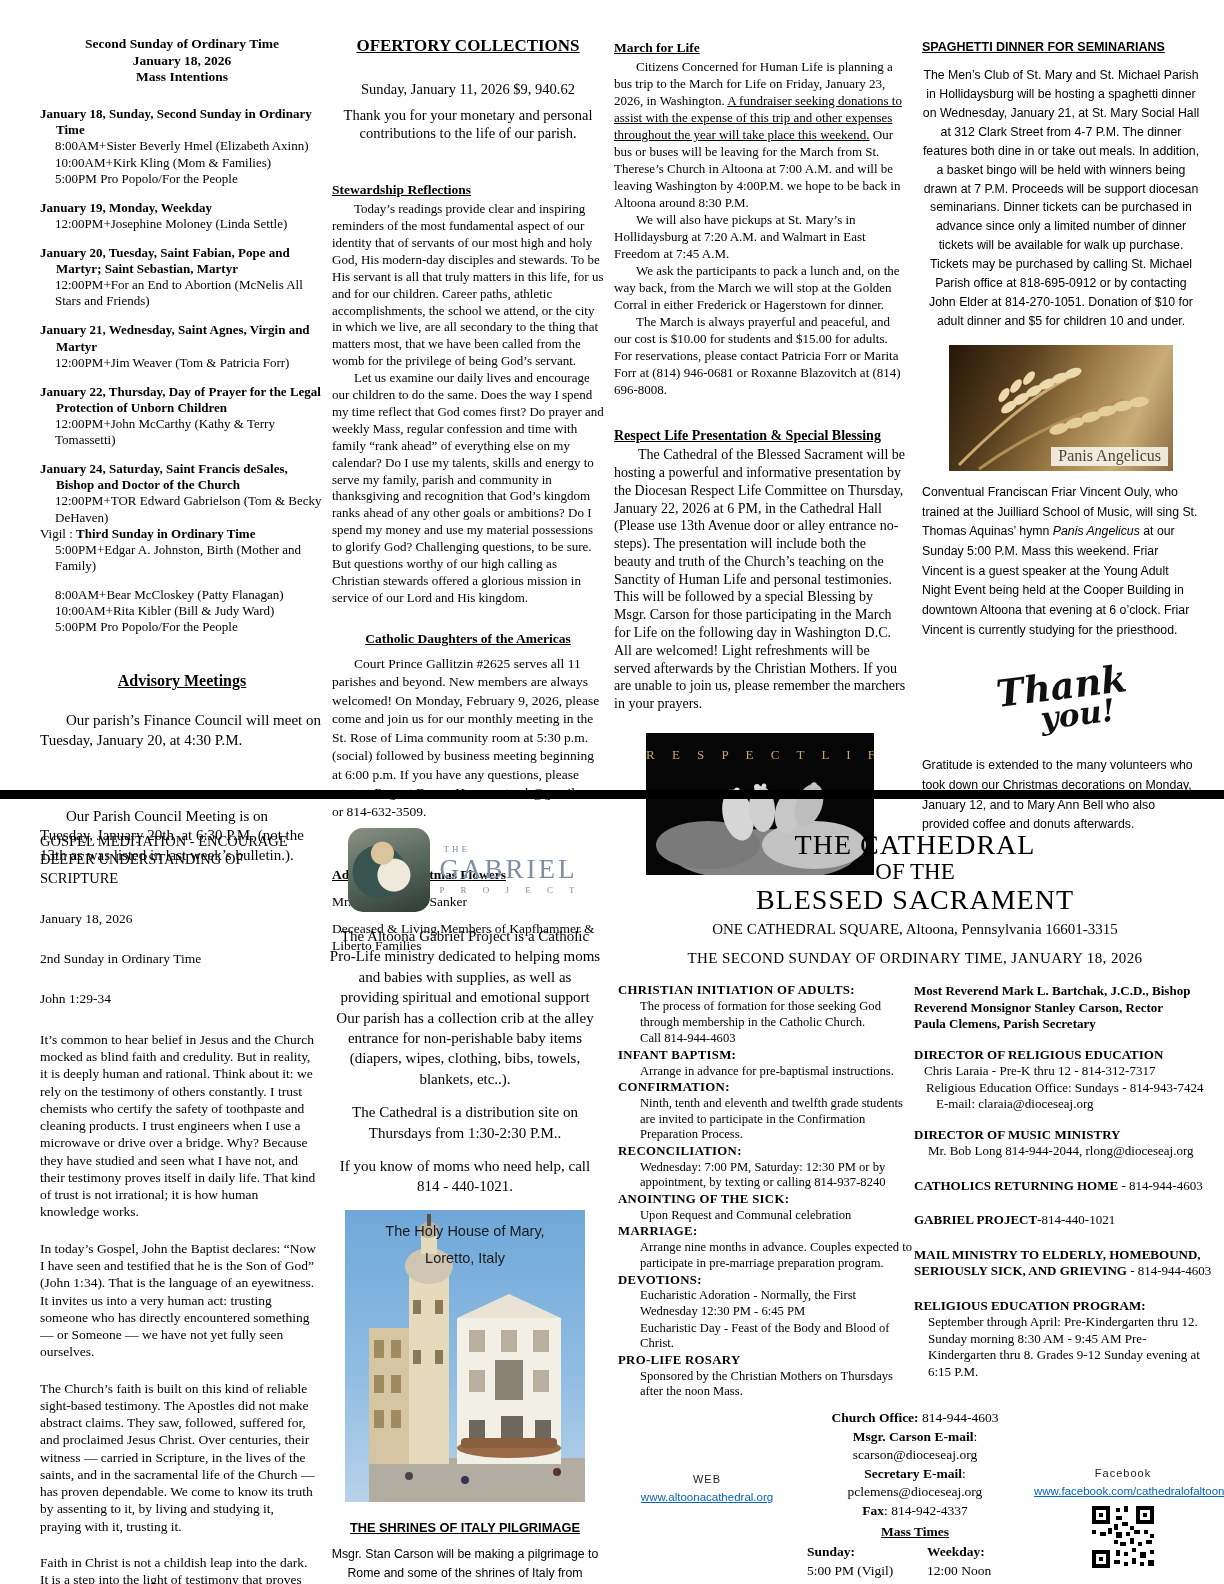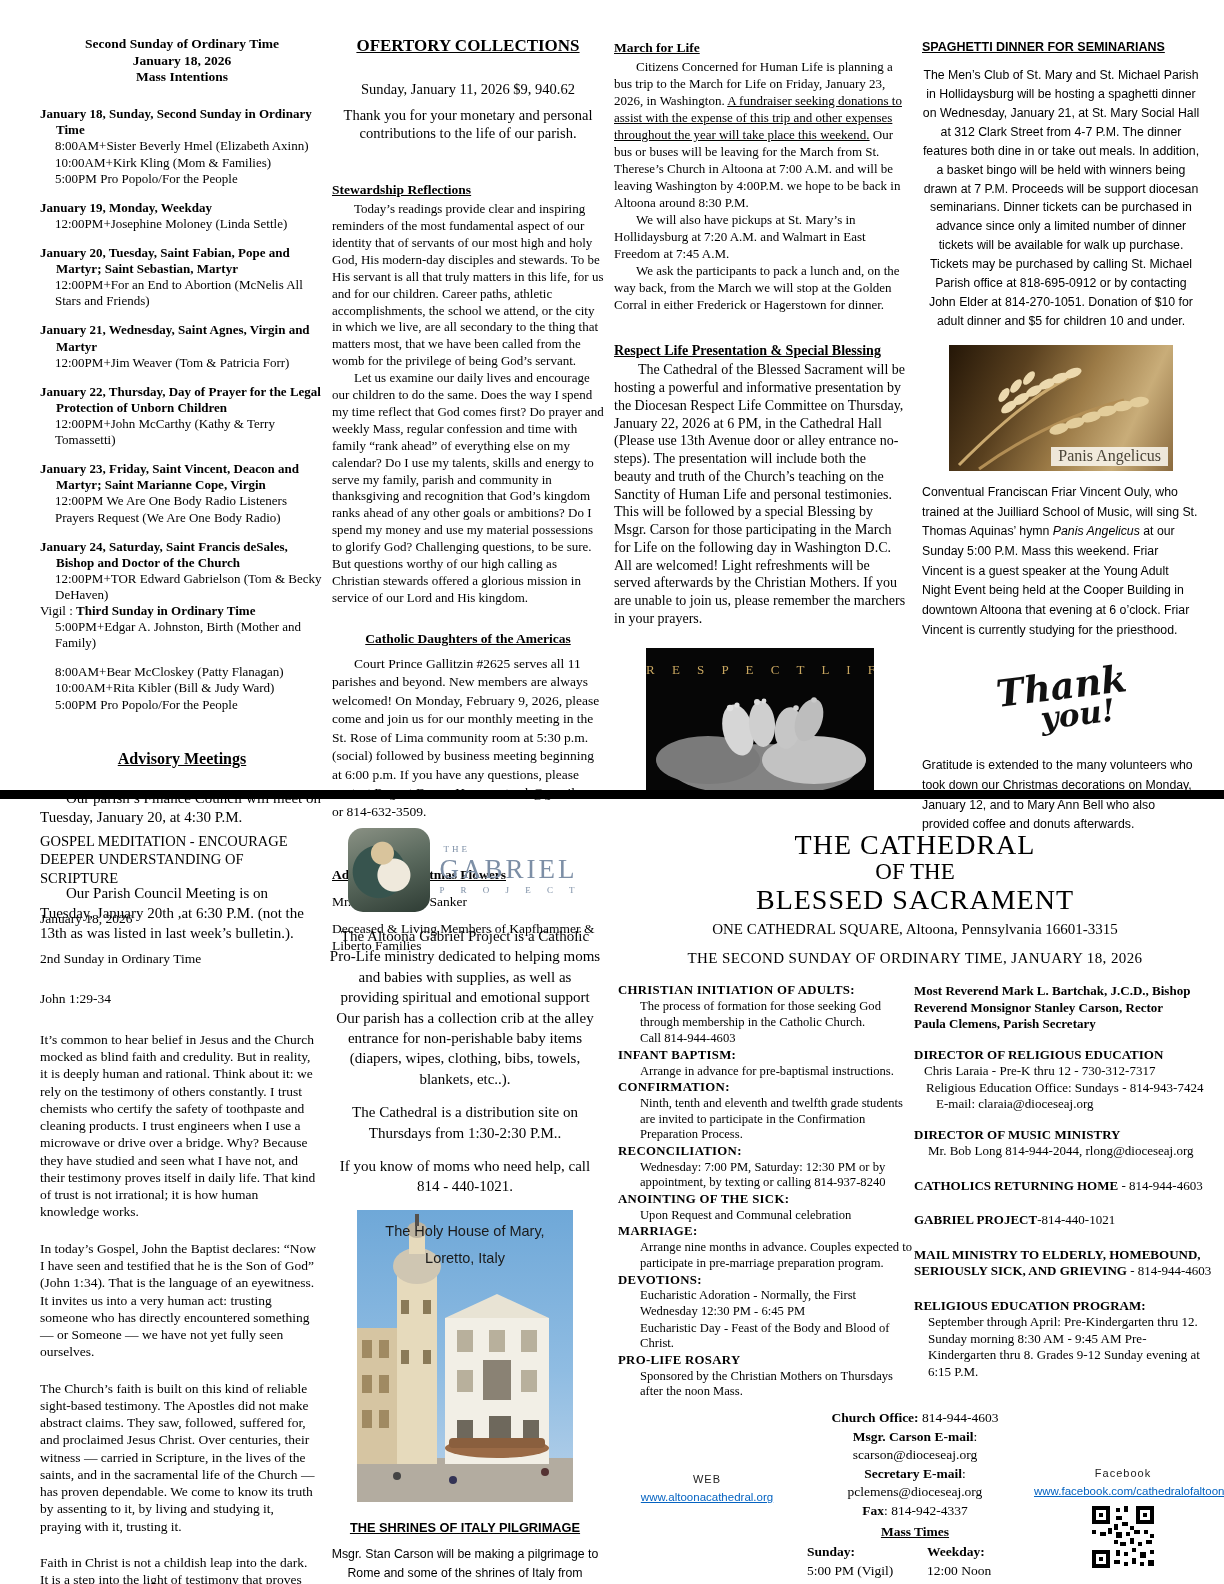--- a/index.html
+++ b/index.html
@@ -72,21 +72,21 @@
        radial-gradient(circle at 42% 30%, #d9c49c 0 11px, rgba(0,0,0,0) 12px),
        radial-gradient(circle at 56% 56%, #efe9dc 0 16px, rgba(0,0,0,0) 17px),
        radial-gradient(circle at 38% 52%, #37544e 0 26px, rgba(0,0,0,0) 27px),
        linear-gradient(160deg,#8a9184 0%,#5c6b5f 45%,#2e3c34 100%);}
   .gab-text{color:#7d8fa6;font-family:"Liberation Serif",serif;line-height:1;}
   .gab-the{font-size:9px;letter-spacing:3px;padding-left:4px;}
   .gab-name{font-size:27px;letter-spacing:3px;margin-top:2px;}
   .gab-proj{font-size:9px;letter-spacing:7px;text-align:right;margin-top:3px;}
   .gab-p{font-size:15px;line-height:1.36;text-align:center;margin:0 0 13px;}
   .loretto{width:216px;height:292px;margin:12px auto 18px;position:relative;overflow:hidden;
-           background:linear-gradient(#6fa8d8 0%,#8fbce2 55%,#b8d2ea 100%);}
+           background:linear-gradient(#6fa8d8 0%,#8fbce2 55%,#b8d2ea 100%);padding-left:24px;}
   .lor-cap{position:absolute;top:8px;left:0;width:100%;text-align:center;
            font-family:"Liberation Sans",sans-serif;font-size:14.5px;line-height:1.9;color:#1a1a1a;}
   .shr-title{font-family:"Liberation Sans",sans-serif;font-size:12.8px;font-weight:bold;
              text-decoration:underline;text-align:center;margin:4px 0 10px;}
   .shr-p{font-family:"Liberation Sans",sans-serif;font-size:12.3px;line-height:1.55;text-align:center;margin:0 0 11px;}
 
   
   .cath{left:618px;top:830px;width:594px;}
   .mh-diocese{font-family:"Liberation Sans",sans-serif;font-size:17px;text-align:center;}
   .mh-big{font-size:28px;text-align:center;line-height:1.05;letter-spacing:1px;}
@@ -136,24 +136,20 @@
     </div>
     <div class="entry">
       <div class="et">January 21, Wednesday, Saint Agnes, Virgin and Martyr</div>
       <div class="el">12:00PM+Jim Weaver (Tom &amp; Patricia Forr)</div>
     </div>
     <div class="entry">
       <div class="et">January 22, Thursday, Day of Prayer for the Legal Protection of Unborn Children</div>
       <div class="el">12:00PM+John McCarthy (Kathy &amp; Terry Tomassetti)</div>
     </div>
     <div class="entry">
-      <div class="et">January 23, Friday, Saint Vincent, Deacon and Martyr; Saint Marianne Cope, Virgin</div>
-      <div class="el">12:00PM We Are One Body Radio Listeners Prayers Request (We Are One Body Radio)</div>
-    </div>
-    <div class="entry">
       <div class="et">January 24, Saturday, Saint Francis deSales, Bishop and Doctor of the Church</div>
       <div class="el">12:00PM+TOR Edward Gabrielson (Tom &amp; Becky DeHaven)</div>
       <div><span>Vigil : </span><span class="b">Third Sunday in Ordinary Time</span></div>
       <div class="el">5:00PM+Edgar A. Johnston, Birth (Mother and Family)</div>
     </div>
     <div class="entry">
       <div class="el">8:00AM+Bear McCloskey (Patty Flanagan)</div>
       <div class="el">10:00AM+Rita Kibler (Bill &amp; Judy Ward)</div>
       <div class="el">5:00PM  Pro Popolo/For the People</div>
     </div>
@@ -177,20 +173,21 @@
     <div class="flw-title">Additional Christmas Flowers</div>
     <div class="flw-l">Mr. &amp; Mrs. Mark Sanker</div>
     <div class="flw-l">Deceased &amp; Living Members of Kapfhammer &amp; Liberto Families</div>
   </section>
 
   <section class="col march">
     <div class="sec-title">March for Life</div>
     <p class="body-p"><span>Citizens Concerned for Human Life is planning a bus trip to the March for Life on Friday, January 23, 2026, in Washington. </span><span class="u">A fundraiser seeking donations to assist with the expense of this trip and other expenses throughout the year will take place this weekend.</span><span>  Our bus or buses will be leaving for the March from St. Therese’s Church in Altoona at 7:00 A.M. and will be leaving Washington by 4:00P.M. we hope to be back in Altoona around 8:30 P.M.</span></p>
     <p class="body-p">We will also have pickups at St. Mary’s in Hollidaysburg at 7:20 A.M. and Walmart in East Freedom at 7:45 A.M.</p>
     <p class="body-p">We ask the participants to pack a lunch and, on the way back, from the March we will stop at the Golden Corral in either Frederick or Hagerstown for dinner.</p>
+    <p class="body-p">The March is always prayerful and peaceful, and our cost is $10.00 for students and $15.00 for adults. For reservations, please contact Patricia Forr or Marita Forr at (814) 946-0681 or Roxanne Blazovitch at (814) 696-8008.</p>
 
     <div class="rlp-title">Respect Life Presentation &amp; Special Blessing</div>
     <p class="rlp-p">The Cathedral of the Blessed Sacrament will be hosting a powerful and informative presentation by the Diocesan Respect Life Committee on Thursday, January 22, 2026 at 6 PM, in the Cathedral Hall (Please use 13th Avenue door or alley entrance no-steps). The presentation will include both the beauty and truth of the Church’s teaching on the Sanctity of Human Life and personal testimonies. This will be followed by a special Blessing by Msgr. Carson for those participating in the March for Life on the following day in Washington D.C. All are welcomed! Light refreshments will be served afterwards by the Christian Mothers. If you are unable to join us, please remember the marchers in your prayers.</p>
 
     <div class="rl-img">
       <div class="rl-word">R E S P E C T   L I F E</div>
       <svg width="228" height="142" viewBox="0 0 228 142">
         <ellipse cx="118" cy="122" rx="92" ry="26" fill="#9a9a9a" opacity="0.85"></ellipse>
         <ellipse cx="62" cy="112" rx="52" ry="24" fill="#7a7a7a"></ellipse>
         <ellipse cx="168" cy="112" rx="52" ry="24" fill="#c2c2c2"></ellipse>
@@ -349,21 +346,21 @@
         <div class="sac-l">Eucharistic Day - Feast of the Body and Blood of Christ.</div>
         <div class="sac-t">PRO-LIFE ROSARY</div>
         <div class="sac-l">Sponsored by the Christian Mothers on Thursdays after the noon Mass.</div>
       </div>
       <div class="staff">
         <div class="b">Most Reverend Mark L. Bartchak, J.C.D., Bishop</div>
         <div class="b">Reverend Monsignor Stanley Carson,  Rector</div>
         <div class="b">Paula Clemens, Parish Secretary</div>
         <div class="gap14"></div>
         <div class="b">DIRECTOR OF RELIGIOUS EDUCATION</div>
-        <div style="padding-left:10px;">Chris Laraia  - Pre-K thru 12 - 730-312-7317</div>
+        <div style="padding-left:10px;">Chris Laraia  - Pre-K thru 12 - 814-312-7317</div>
         <div style="padding-left:12px;">Religious Education Office: Sundays - 814-943-7424</div>
         <div style="padding-left:22px;">E-mail: claraia@dioceseaj.org</div>
         <div class="gap14"></div>
         <div class="b">DIRECTOR OF MUSIC MINISTRY</div>
         <div style="padding-left:14px;">Mr. Bob Long 814-944-2044, rlong@dioceseaj.org</div>
         <div class="gap18"></div>
         <div><span class="b">CATHOLICS RETURNING  HOME</span><span> - 814-944-4603</span></div>
         <div class="gap18"></div>
         <div><span class="b">GABRIEL PROJECT</span><span>-814-440-1021</span></div>
         <div class="gap18"></div>

